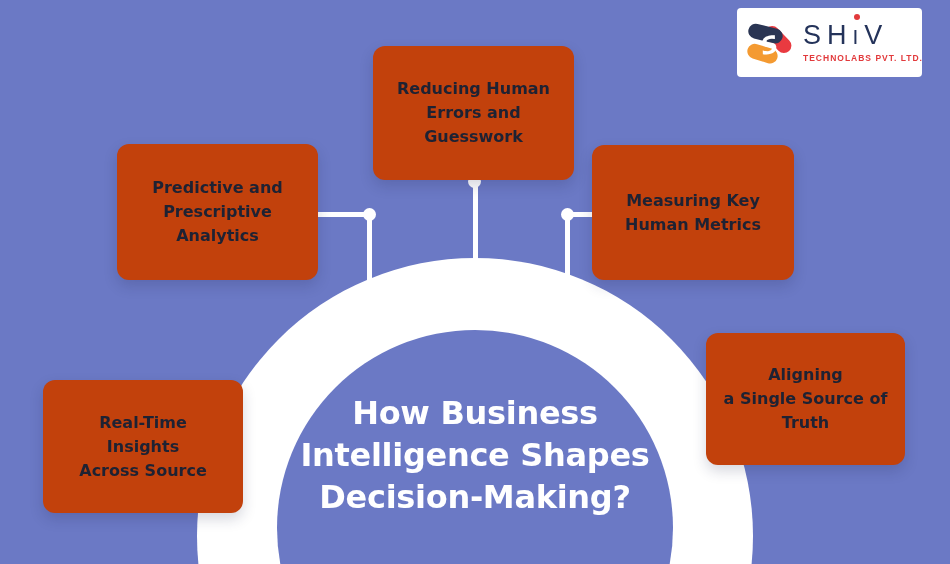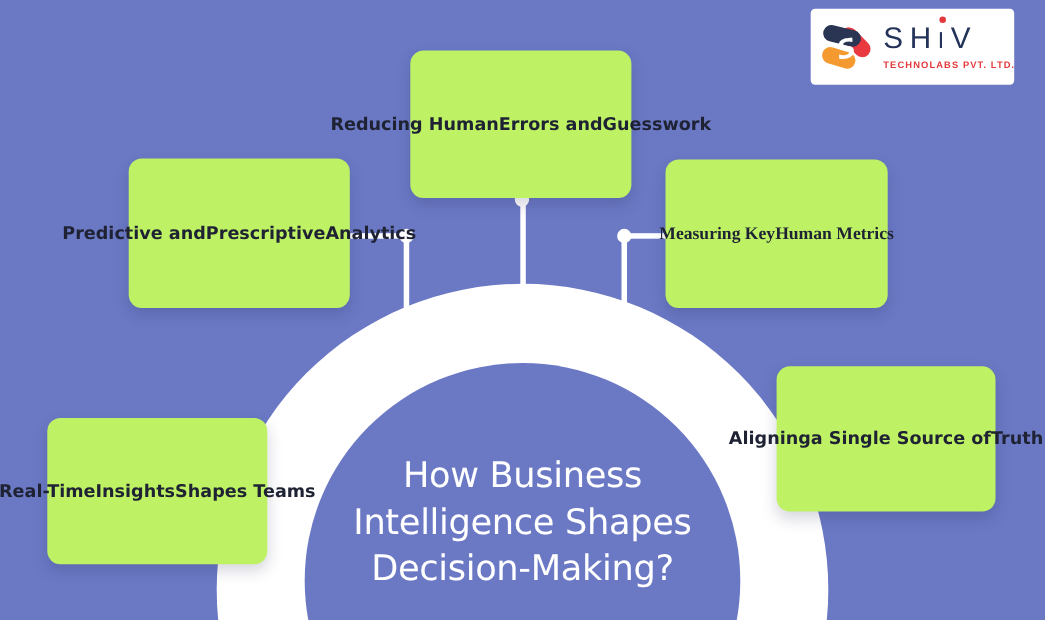--- a/index.html
+++ b/index.html
@@ -13,40 +13,40 @@
   
   .ring-outer{
     position:absolute;left:197px;top:258px;width:556px;height:556px;
     background:#ffffff;border-radius:50%;z-index:5;
   }
   .ring-inner{
     position:absolute;left:277px;top:330px;width:396px;height:396px;
     background:#6b79c5;border-radius:50%;z-index:6;
   }
   .main-title{
-    position:absolute;left:235px;top:411px;width:480px;z-index:7;
-    text-align:center;color:#ffffff;font-size:32px;font-weight:400;
+    position:absolute;left:235px;top:392px;width:480px;z-index:7;
+    text-align:center;color:#ffffff;font-size:32px;font-weight:700;
     line-height:42px;letter-spacing:-0.3px;
   }
   
   .cline{position:absolute;background:#ffffff;z-index:8;}
   .cdot{position:absolute;width:13px;height:13px;border-radius:50%;
     background:#ffffff;z-index:8;}
   
   .node{
-    position:absolute;background:#bef264;border-radius:12px;z-index:20;
+    position:absolute;background:#c2410c;border-radius:12px;z-index:20;
     box-shadow:0 6px 14px rgba(25,32,70,0.18);
-    display:flex;flex-direction:row;align-items:center;justify-content:center;
+    display:flex;flex-direction:column;align-items:center;justify-content:center;
     color:#1e2233;font-size:16px;font-weight:700;line-height:24px;
     text-align:center;
   }
   .node-line{white-space:nowrap;}
   .node-top{left:373px;top:46px;width:201px;height:134px;}
   .node-left{left:117px;top:144px;width:201px;height:136px;}
-  .node-right{left:605px;top:145px;width:202px;height:135px;font-family:Liberation Serif, serif;}
+  .node-right{left:592px;top:145px;width:202px;height:135px;}
   .node-farleft{left:43px;top:333px;width:200px;height:133px;margin-top:47px;}
   .node-farright{left:706px;top:333px;width:199px;height:132px;}
   
   .logo-card{
     position:absolute;left:737px;top:8px;width:185px;height:69px;
     background:#ffffff;border-radius:4px;z-index:25;
     display:flex;align-items:center;
     font-family:"Liberation Sans",sans-serif;
   }
   .logo-icon{margin-left:7px;flex:0 0 auto;}
@@ -102,21 +102,21 @@
   </div>
 
   <div class="node node-right">
     <div class="node-line">Measuring Key</div>
     <div class="node-line">Human Metrics</div>
   </div>
 
   <div class="node node-farleft">
     <div class="node-line">Real-Time</div>
     <div class="node-line">Insights</div>
-    <div class="node-line">Shapes Teams</div>
+    <div class="node-line">Across Source</div>
   </div>
 
   <div class="node node-farright">
     <div class="node-line">Aligning</div>
     <div class="node-line">a Single Source of</div>
     <div class="node-line">Truth</div>
   </div>
 
   <div class="logo-card">
     <div class="logo-icon">

